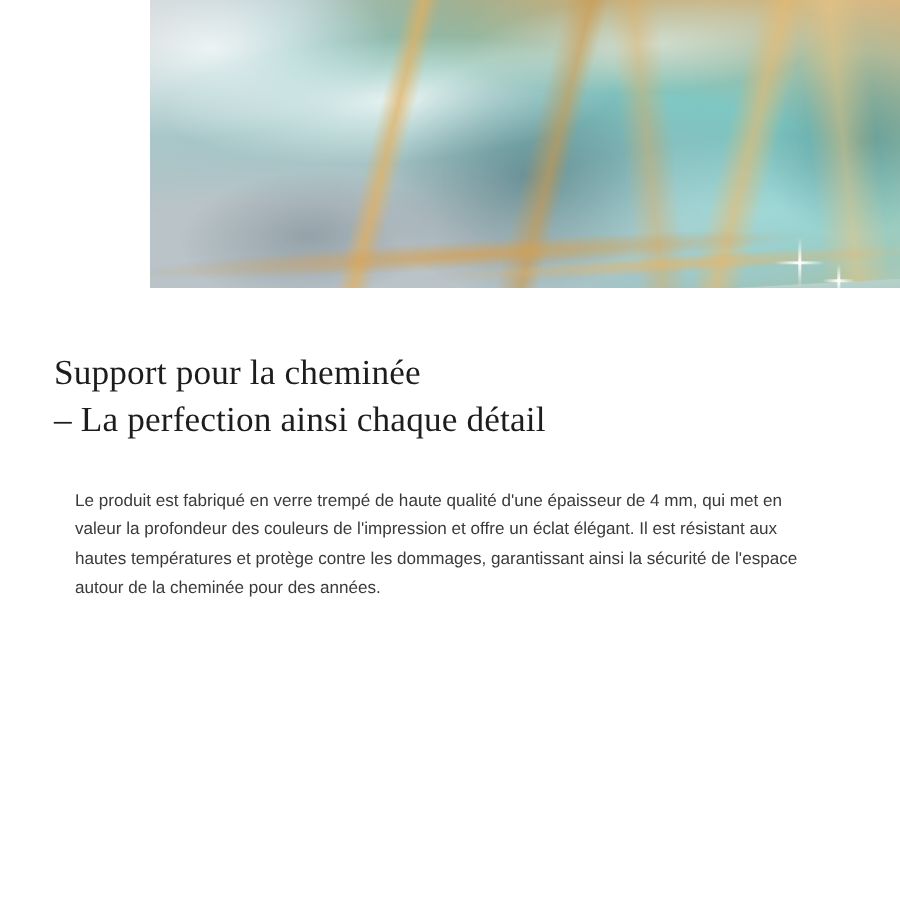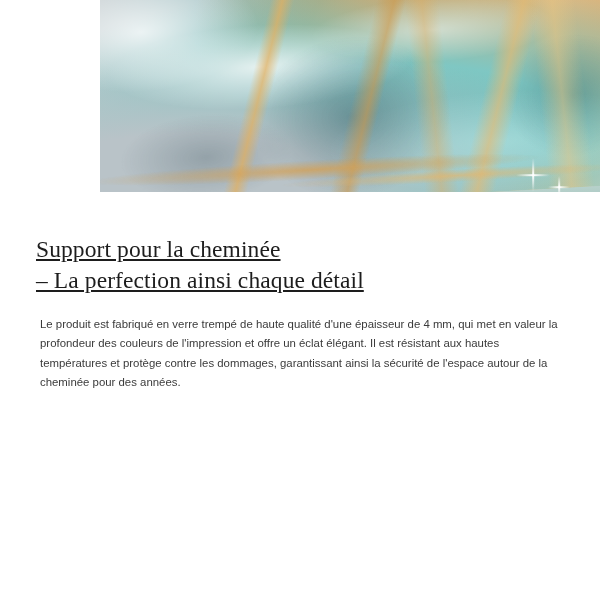--- a/index.html
+++ b/index.html
@@ -153,25 +153,24 @@
   }
   .headline {
     margin: 0;
     padding: 16px 36px 0 36px;
     font-family: "Liberation Serif", serif;
     font-size: 23.5px;
     line-height: 1.33;
     font-weight: 400;
     color: #1d1d1d;
     letter-spacing: 0.1px;
-    text-decoration: underline;
   }
   .headline .l2 { display: block; }
   .body-copy {
-    margin: 4px;
+    margin: 14px;
     padding: 14px 36px 0 36px;
     font-size: 11.4px;
     line-height: 1.72;
     color: #3a3a3a;
     text-align: left;
   }
 
   .footer-bar {
     position: absolute;
     left: 0;

